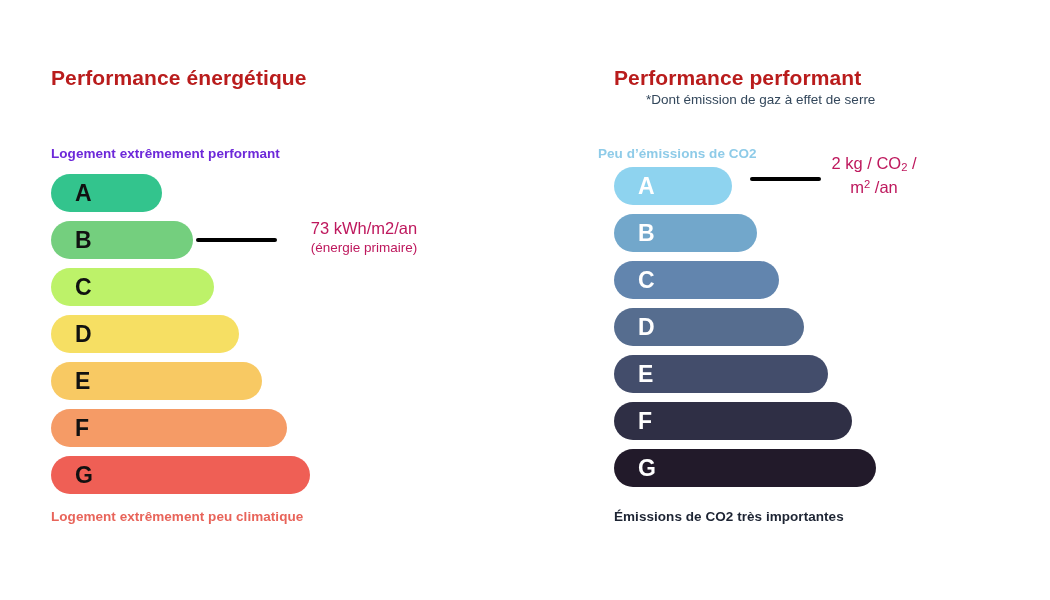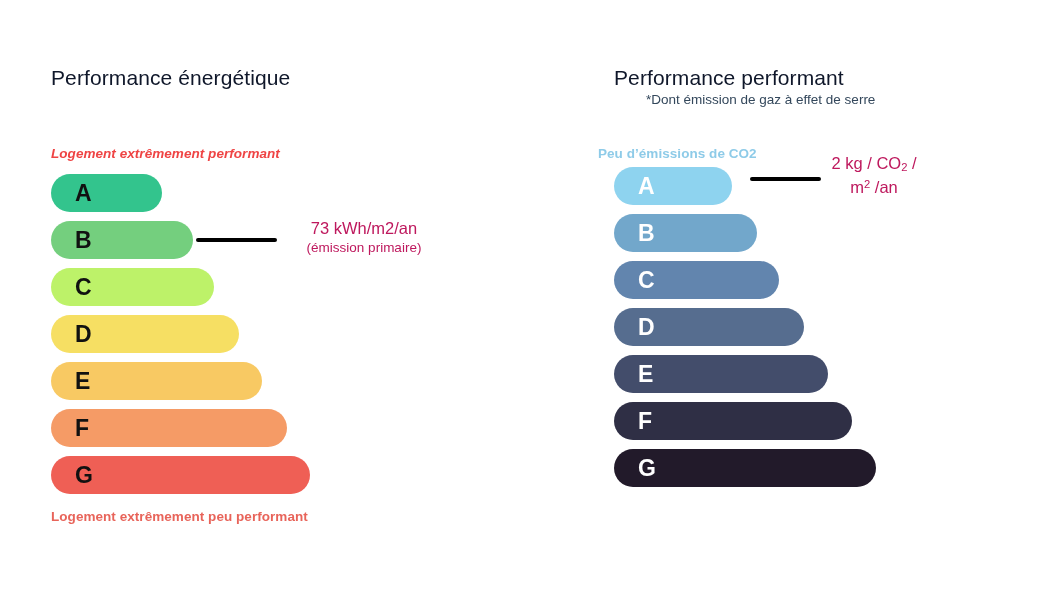--- a/index.html
+++ b/index.html
@@ -24,22 +24,22 @@
     position: relative;
     height: 100%;
   }
   .panel-energy { width: 562px; }
   .panel-climate { width: 488px; }
 
   
   .panel-title {
     position: absolute;
     font-size: 21px;
-    font-weight: 400;
-    color: #0f172a;
+    font-weight: 700;
+    color: #b91c1c;
     letter-spacing: .1px;
     white-space: nowrap;
   }
   .panel-subtitle {
     position: absolute;
     font-size: 13.5px;
     font-weight: 400;
     color: #33475b;
     white-space: nowrap;
   }
@@ -132,21 +132,21 @@
 </style>
 </head>
 <body>
 
 <div class="dpe-wrap">
 
   <section class="panel panel-energy">
 
     <h2 class="panel-title">Performance énergétique</h2>
 
-    <div class="cap cap-top" style="color: #ef4444; font-style: italic;">Logement extrêmement performant</div>
+    <div class="cap cap-top" style="color: #6d28d9;">Logement extrêmement performant</div>
 
     <div class="scale">
       <div class="bar-row">
         <div class="bar" style="width: 111px; background: rgb(51, 196, 141);">
           <span class="bar-letter letter-dark">A</span>
         </div>
       </div>
       <div class="bar-row">
         <div class="bar" style="width: 142px; background: rgb(116, 207, 126);">
           <span class="bar-letter letter-dark">B</span>
@@ -176,24 +176,24 @@
         <div class="bar" style="width: 259px; background: rgb(239, 95, 85);">
           <span class="bar-letter letter-dark">G</span>
         </div>
       </div>
     </div>
 
     <div class="pointer"></div>
 
     <div class="value-block">
       <div class="value-main">73 kWh/m2/an</div>
-      <div class="value-sub">(émission primaire)</div>
-    </div>
-
-    <div class="cap cap-bottom" style="color: rgb(232, 100, 90);">Logement extrêmement peu performant</div>
+      <div class="value-sub">(énergie primaire)</div>
+    </div>
+
+    <div class="cap cap-bottom" style="color: rgb(232, 100, 90);">Logement extrêmement peu climatique</div>
   </section>
 
   <section class="panel panel-climate">
 
     <h2 class="panel-title">Performance performant</h2>
 
     <div class="panel-subtitle">*Dont émission de gaz à effet de serre</div>
 
     <div class="cap cap-top" style="color: rgb(142, 203, 232);">Peu d’émissions de CO2</div>
 
@@ -235,15 +235,16 @@
       </div>
     </div>
 
     <div class="pointer"></div>
 
     <div class="value-block">
       <div class="value-main"><span>2 kg / CO</span><sub>2</sub><span> /</span></div>
       <div class="value-main"><span>m</span><sup>2</sup><span> /an</span></div>
     </div>
 
+    <div class="cap cap-bottom" style="color: rgb(29, 36, 51);">Émissions de CO2 très importantes</div>
   </section>
 
 </div>
 
 </body></html>

